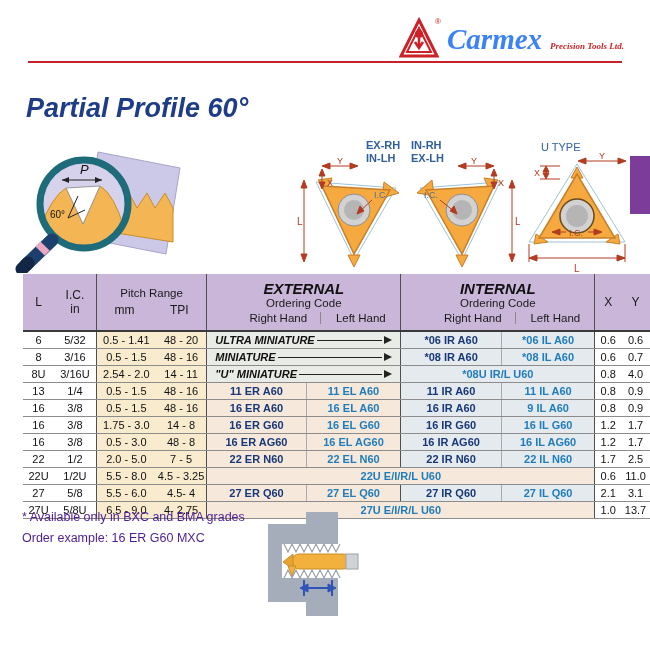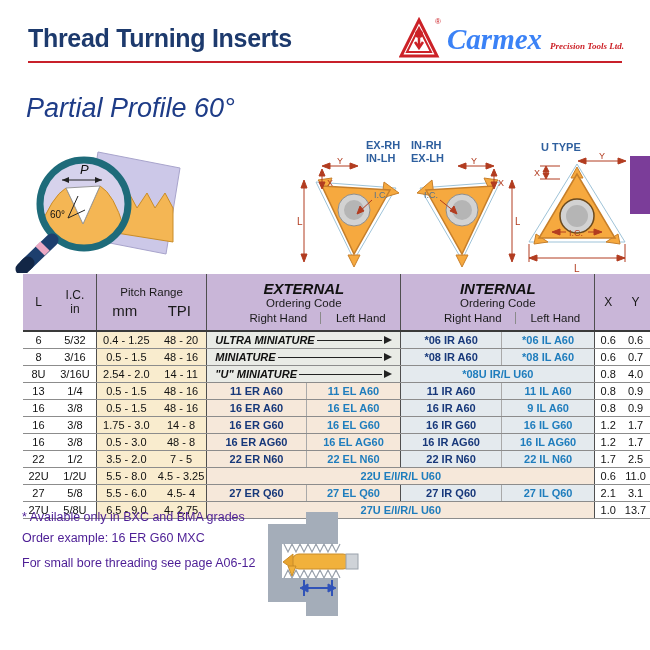--- a/index.html
+++ b/index.html
@@ -5,38 +5,38 @@
   html,body{margin:0;padding:0;background:#fff;}
   .page{position:relative;width:650px;height:650px;background:#ffffff;overflow:hidden;
         font-family:"Liberation Sans",sans-serif;color:#111;}
   
   .title{position:absolute;left:28px;top:24px;font-size:25px;font-weight:700;color:#1d3a6d;letter-spacing:-0.3px;}
   .rule{position:absolute;left:28px;right:28px;top:61px;height:2px;background:#c8202a;}
   .logo{position:absolute;right:26px;top:16px;display:flex;align-items:center;gap:6px;}
   .logo-name{font-family:"Liberation Serif",serif;font-style:italic;font-weight:700;font-size:29px;color:#3b82f6;line-height:1;}
   .logo-tag{font-family:"Liberation Serif",serif;font-style:italic;font-weight:700;font-size:9px;color:#cc2127;margin-top:14px;margin-left:2px;}
   
-  .subtitle{position:absolute;left:26px;top:93px;font-size:27px;font-weight:400;font-style:italic;color:#1e3c87;}
+  .subtitle{position:absolute;left:26px;top:93px;font-size:27px;font-weight:700;font-style:italic;color:#1e3c87;}
   
   .diag{position:absolute;}
   .ins-label{position:absolute;font-size:11px;font-weight:700;color:#2e5f9e;line-height:1.15;text-align:left;}
-  .utype-label{position:absolute;font-size:11px;font-weight:700;color:#2e5f9e;}
+  .utype-label{position:absolute;font-size:11px;font-weight:400;color:#2e5f9e;}
   .side-tab{position:absolute;left:630px;top:156px;width:20px;height:58px;background:#7b3d99;}
   
   .tbl{position:absolute;left:23px;top:274px;border-collapse:collapse;table-layout:fixed;}
   .tbl th{background:#c9b6d8;border-bottom:2px solid #3a3a3a;font-weight:400;padding:0;vertical-align:middle;height:56px;}
   .tbl td{height:16px;padding:0 2px;font-size:11px;border-bottom:1px solid #8c8c8c;text-align:center;white-space:nowrap;overflow:hidden;}
   .bd{border-left:1px solid #4f4f4f;}
   .bl{border-left:1px solid #a9a9a9;}
   .hstack{display:flex;flex-direction:column;justify-content:center;height:100%;font-size:12px;color:#1a1a1a;}
   .h-big{font-size:15px;font-weight:700;font-style:italic;color:#111;}
   .h-mid{font-size:11.5px;}
   .h-hands{display:grid;font-size:11.5px;margin-top:3px;margin-left:29px;}
   .h-hand2{border-left:1px solid #8a8a8a;}
-  .h-mmtpi{display:flex;justify-content:space-around;font-size:15px;margin-top:4px;}
+  .h-mmtpi{display:flex;justify-content:space-around;font-size:12px;margin-top:4px;}
   .c-mm{background:#f9ecce;text-align:left;padding-left:7px;}
   .c-tpi{background:#f9ecce;text-align:left;padding-left:4px;}
   .c-extrh,.c-extlh{background:#f6e8da;}
   .c-span{background:#f6e8da;}
   .c-mini{background:#e9ebe6;}
   .c-intrh,.c-intlh,.c-intspan{background:#e4eaee;}
   .code-rh{color:#17387a;font-weight:700;}
   .code-lh{color:#1f7dbd;font-weight:700;}
   .mini-flex{display:flex;align-items:center;gap:2px;padding:0 6px;}
   .mini-label{font-style:italic;font-weight:600;font-size:11px;color:#111;}
@@ -44,21 +44,20 @@
   .mini-head{width:0;height:0;border-left:8px solid #222;border-top:4px solid transparent;border-bottom:4px solid transparent;}
   
   .note{position:absolute;left:22px;font-size:12.5px;color:#4c1d95;}
   svg text{font-family:"Liberation Sans",sans-serif;}
 </style>
 </head>
 <body>
 
 <div class="page">
 
-  <div class="title">Thread Turning Inserts</div>
   <div class="logo">
     <svg width="42" height="46" viewBox="0 0 42 46">
       <text x="36" y="8" font-size="8" fill="#cc2127">®</text>
       <polygon points="20,4 38,40 2,40" fill="none" stroke="#cc2127" stroke-width="3"></polygon>
       <polygon points="20,12 32,36 8,36" fill="none" stroke="#cc2127" stroke-width="2"></polygon>
       <circle cx="20" cy="18" r="4" fill="#cc2127"></circle>
       <path d="M20,22 v8 m-4,-4 l4,6 l4,-6" stroke="#cc2127" stroke-width="2.5" fill="none"></path>
     </svg>
     <span class="logo-name">Carmex</span>
     <span class="logo-tag">Precision Tools Ltd.</span>
@@ -254,21 +253,21 @@
             <div class="hstack">
               <span>Y</span>
             </div>
           </th>
       </tr>
     </thead>
     <tbody>
         <tr>
           <td>6</td>
           <td>5/32</td>
-          <td class="c-mm bd">0.4  - 1.25</td>
+          <td class="c-mm bd">0.5  - 1.41</td>
           <td class="c-tpi">48  - 20</td>
           <td class="c-mini bd" colspan="2">
             <div class="mini-flex">
               <span class="mini-label">ULTRA MINIATURE</span>
               <span class="mini-line"></span>
               <span class="mini-head"></span>
             </div>
           </td>
           <td class="c-intrh bd code-rh">*06 IR A60</td>
           <td class="c-intlh bl code-lh">*06 IL A60</td>
@@ -352,21 +351,21 @@
           <td class="c-extrh bd code-rh">16 ER AG60</td>
           <td class="c-extlh bl code-lh">16 EL AG60</td>
           <td class="c-intrh bd code-rh">16 IR AG60</td>
           <td class="c-intlh bl code-lh">16 IL AG60</td>
           <td class="bd">1.2</td>
           <td>1.7</td>
         </tr>
         <tr>
           <td>22</td>
           <td>1/2</td>
-          <td class="c-mm bd">3.5  - 2.0</td>
+          <td class="c-mm bd">2.0  - 5.0</td>
           <td class="c-tpi">7   - 5</td>
           <td class="c-extrh bd code-rh">22 ER N60</td>
           <td class="c-extlh bl code-lh">22 EL N60</td>
           <td class="c-intrh bd code-rh">22 IR N60</td>
           <td class="c-intlh bl code-lh">22 IL N60</td>
           <td class="bd">1.7</td>
           <td>2.5</td>
         </tr>
         <tr>
           <td>22U</td>
@@ -396,21 +395,20 @@
           <td class="c-tpi">4- 2.75</td>
           <td class="c-span bd code-lh" colspan="4">27U E/I/R/L U60</td>
           <td class="bd">1.0</td>
           <td>13.7</td>
         </tr>
       </tbody>
   </table>
 
   <div class="note" style="top:510px">* Available only in BXC and BMA grades</div>
   <div class="note" style="top:531px">Order example: 16 ER G60 MXC</div>
-  <div class="note" style="top:556px">For small bore threading see page A06-12</div>
 
   <svg class="diag" style="left:250px;top:508px" width="120" height="112" viewBox="0 0 120 112">
     <rect x="18" y="16" width="70" height="78" fill="#a4adb9"></rect>
     <rect x="56" y="4" width="32" height="16" fill="#a4adb9"></rect>
     <rect x="56" y="92" width="32" height="16" fill="#a4adb9"></rect>
     <rect x="32" y="36" width="88" height="34" fill="#ffffff"></rect>
     <path d="M34,36 l4,8 l4,-8 l4,8 l4,-8 l4,8 l4,-8 l4,8 l4,-8 l4,8 l4,-8 l4,8 l4,-8 l4,8 l4,-8" fill="none" stroke="#98a0aa" stroke-width="1.2"></path>
     <path d="M34,70 l4,-8 l4,8 l4,-8 l4,8 l4,-8 l4,8 l4,-8 l4,8 l4,-8 l4,8 l4,-8 l4,8 l4,-8 l4,8" fill="none" stroke="#98a0aa" stroke-width="1.2"></path>
     <rect x="42" y="46" width="58" height="15" rx="7" fill="#f1b13c" stroke="#c98c28"></rect>
     <polygon points="43,46 33,54 43,61" fill="#e8a42f" stroke="#c98c28"></polygon>

